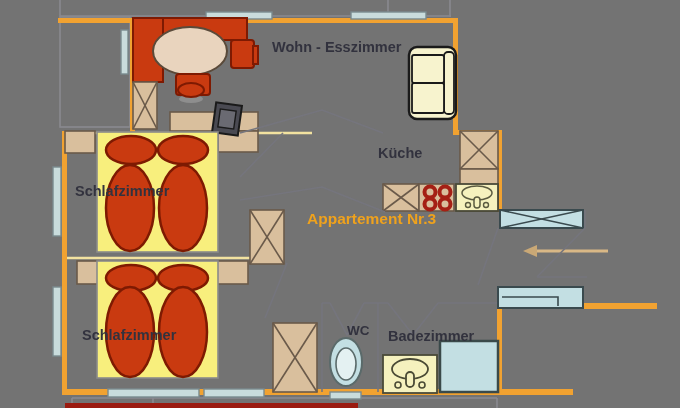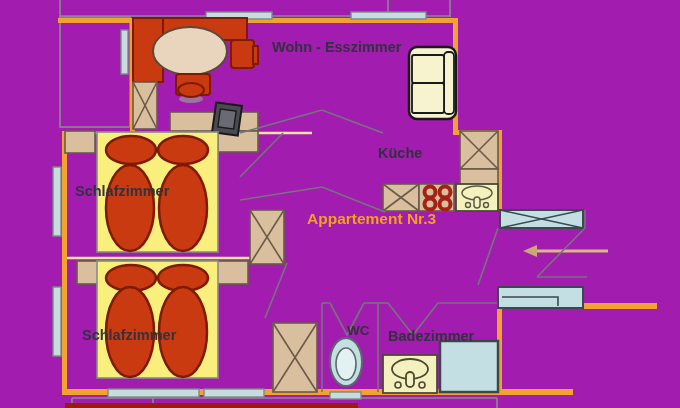--- a/index.html
+++ b/index.html
@@ -1,16 +1,16 @@
 <!DOCTYPE html>
 <html style="--wall-orange: #F1A231; --furniture-red: #C93A10; --furniture-red-dark: #7E1A02; --bed-yellow: #F8EF7D; --wood-tan: #D9BF9D; --cream: #F5F1BE; --sofa-cream: #F7F3CE; --fixture-blue: #C3DFE3; --fixture-blue-light: #E4F1F2; --window-blue: #C9DCDC; --table-beige: #E9D4BE; --tv-dark: #4A4A52; --label-dark: #32323E; --title-orange: #EFA21D; --interior-wall: #F2E2A0; --arrow-tan: #D9B886; --bottom-red: #9B1B10;"><head>
 <meta charset="utf-8">
 <style>
   html,body{margin:0;padding:0;background:#fff;}
-  .plan-wrap{position:relative;width:680px;height:408px;background:#a21caf;overflow:hidden;}
+  .plan-wrap{position:relative;width:680px;height:408px;background:#737373;overflow:hidden;}
   svg{display:block;}
   text{font-family:"Liberation Sans","DejaVu Sans",sans-serif;}
   .room-label{font-size:14.5px;font-weight:600;fill:var(--label-dark);}
   .wc-label{font-size:13.5px;font-weight:700;fill:var(--label-dark);}
   .title-label{font-size:15.5px;font-weight:700;fill:var(--title-orange);}
   .graywall{stroke:#8a8a90;stroke-width:1.6;fill:none;}
   .swing{stroke:#75757d;stroke-width:1.6;fill:none;}
   .xline{stroke:#6a5a4a;stroke-width:1.6;}
   .tanbox{fill:var(--wood-tan);stroke:#6a5a4a;stroke-width:1.6;}
   .bluebox{fill:var(--fixture-blue);stroke:#3a4a4e;stroke-width:2;}

